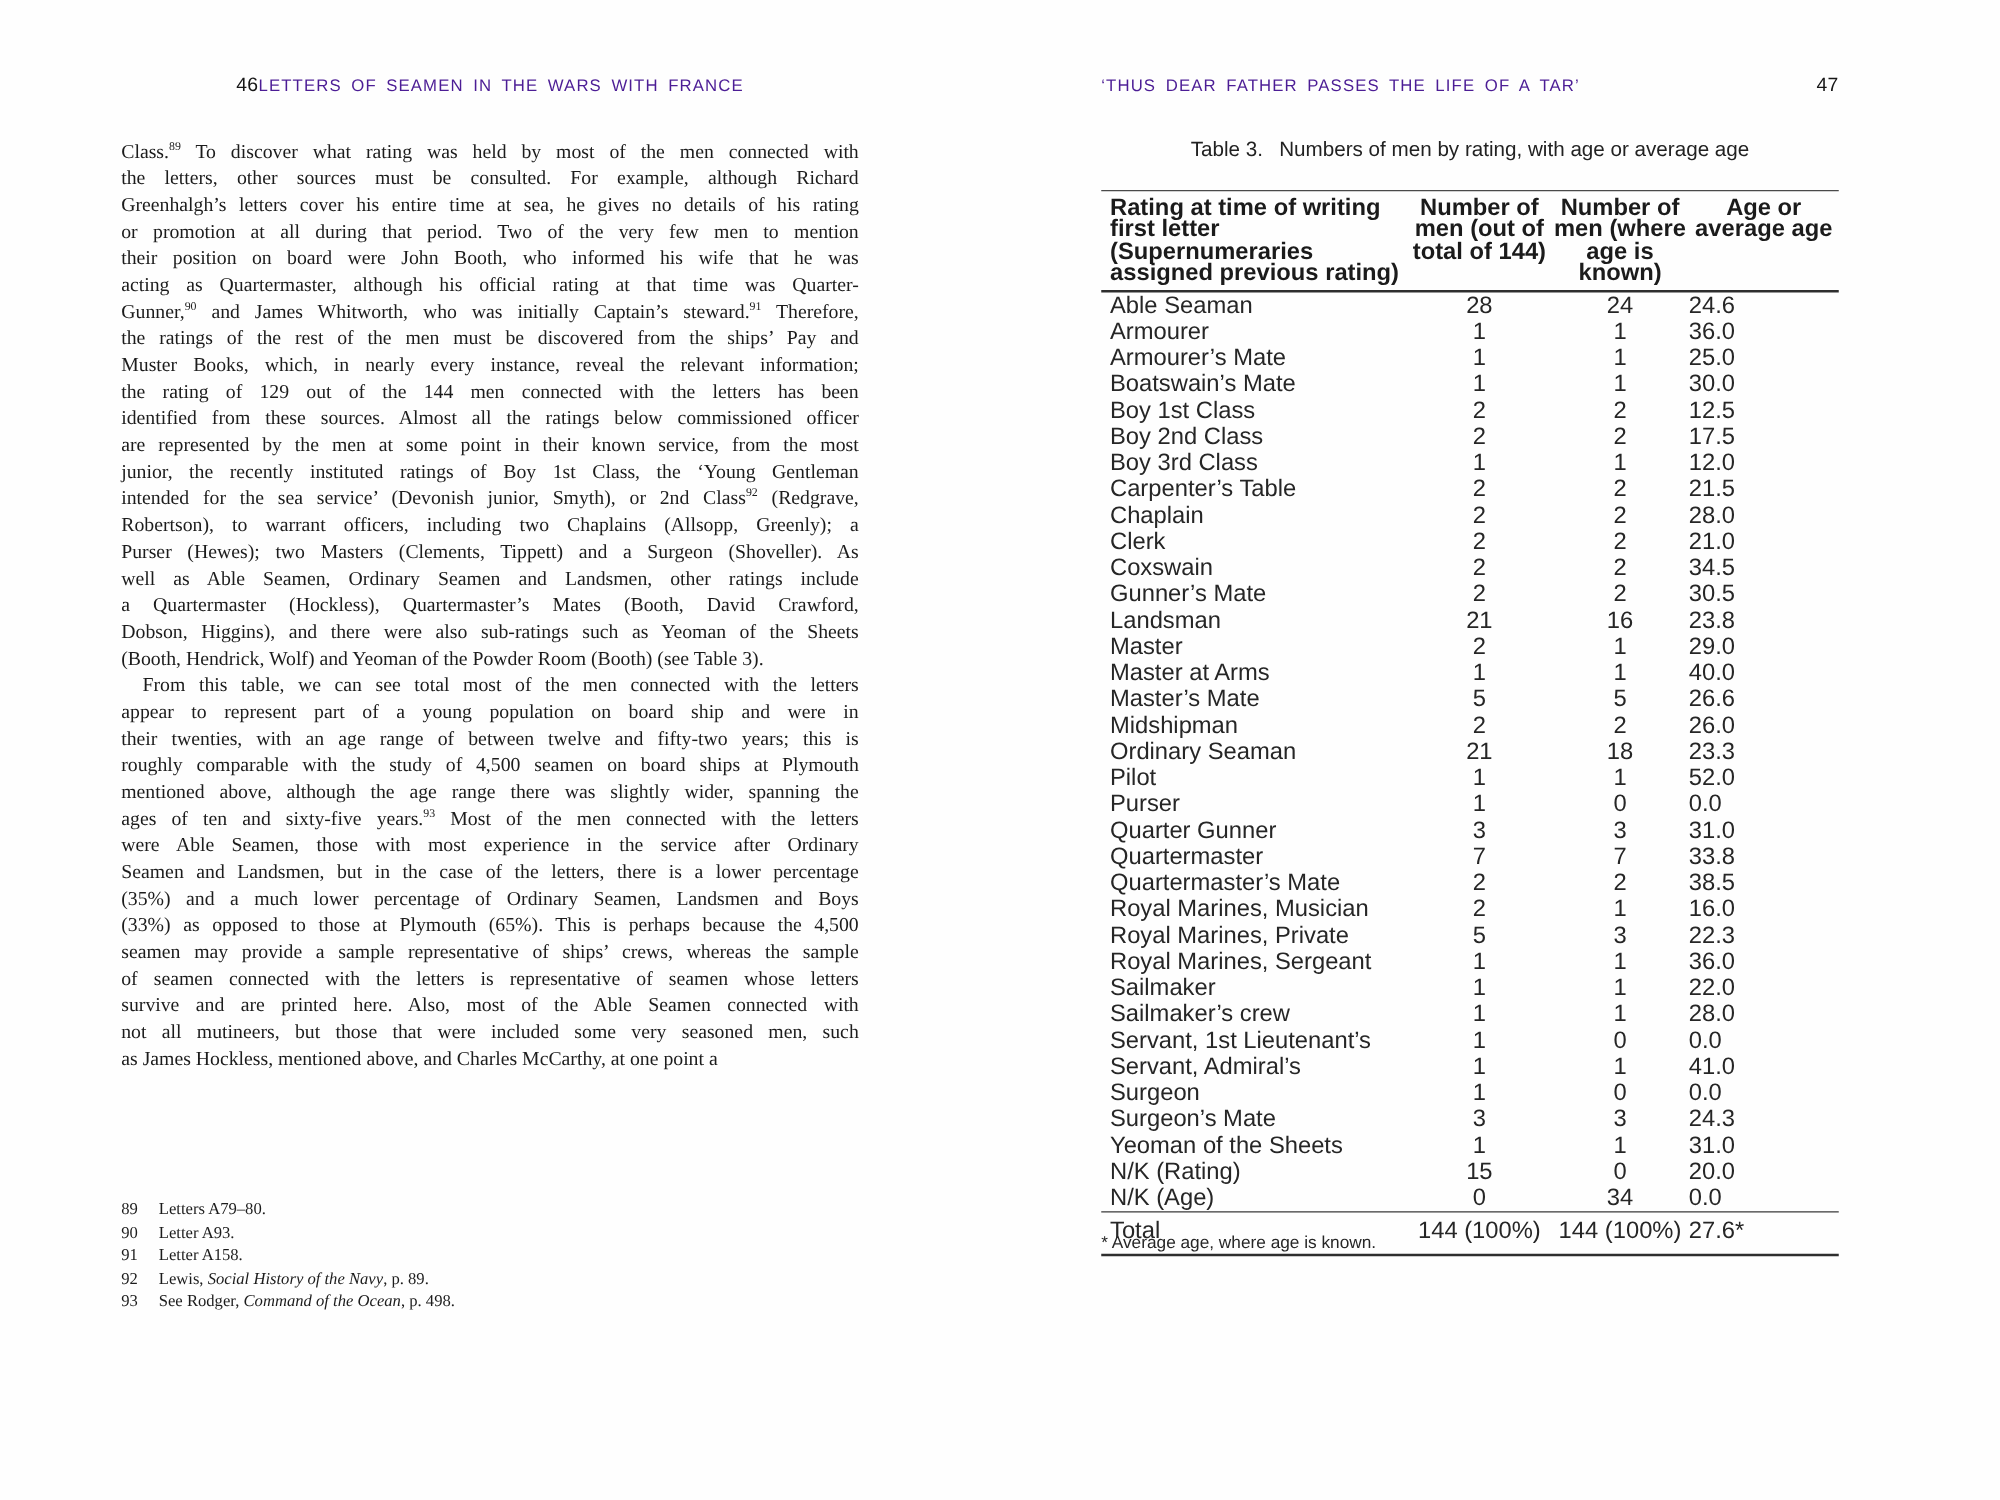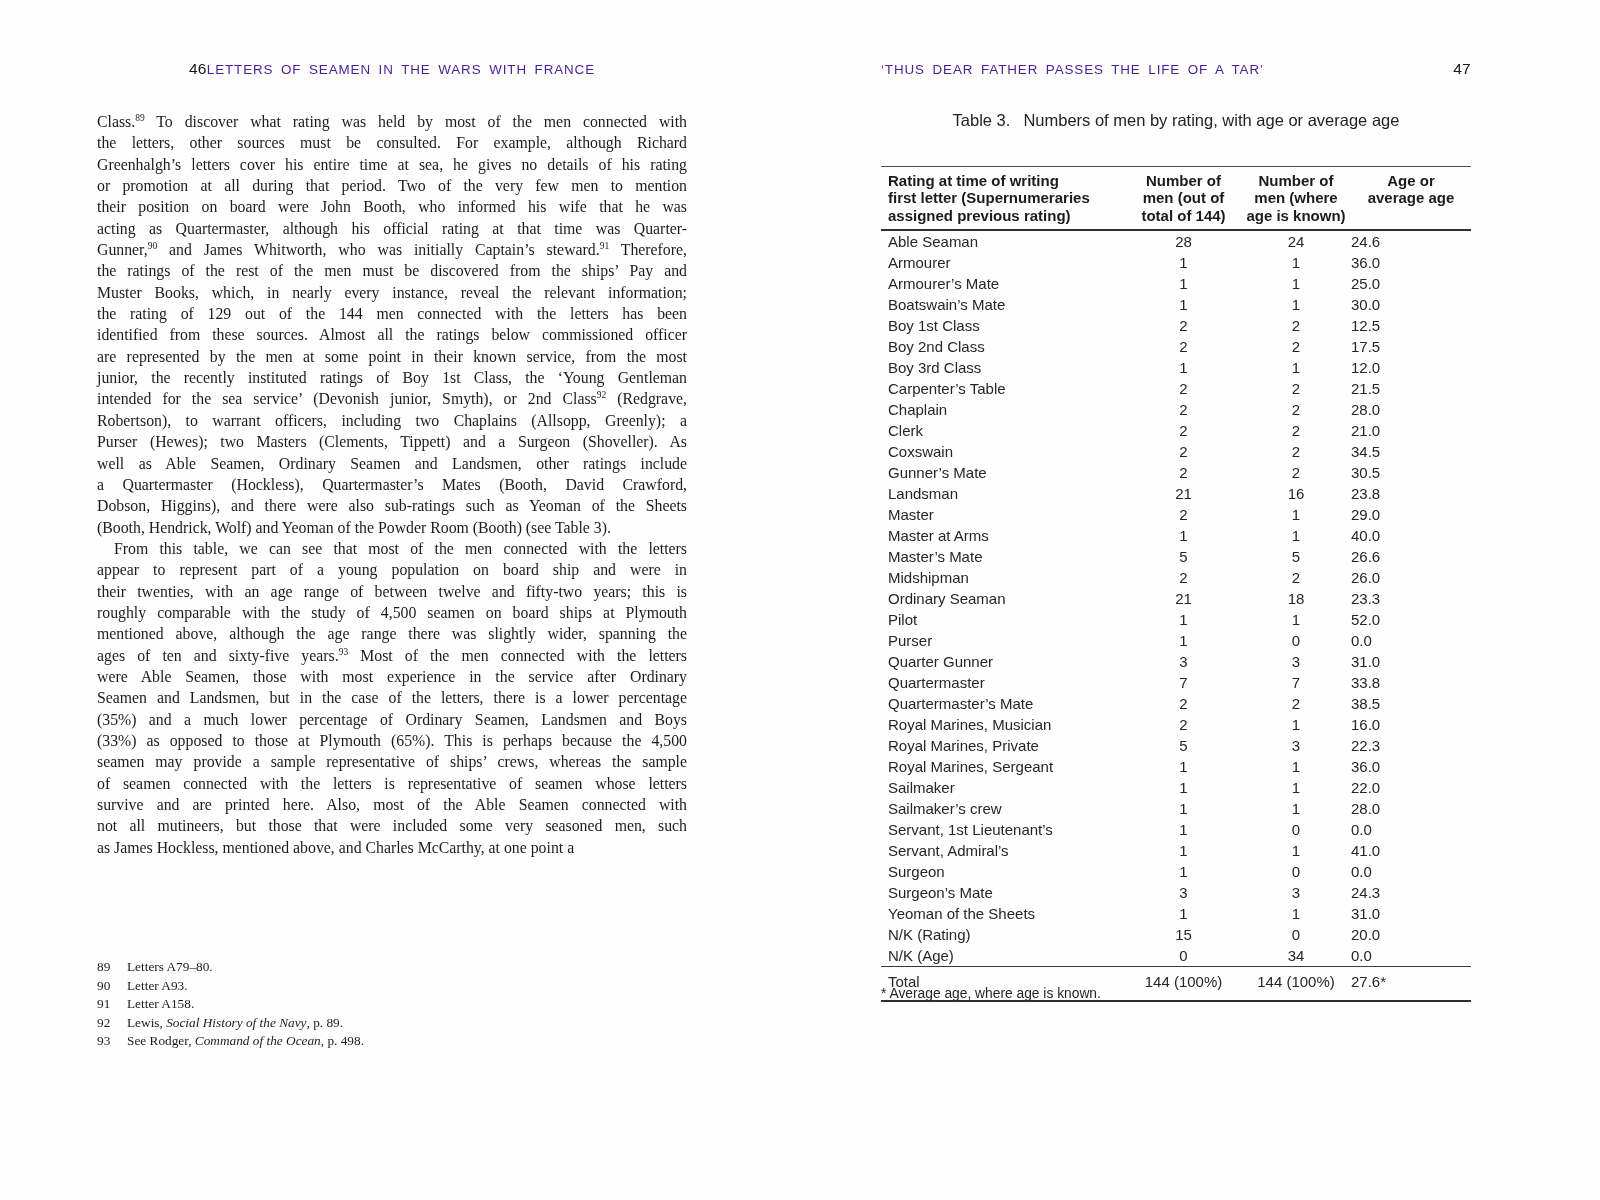--- a/index.html
+++ b/index.html
@@ -47,21 +47,21 @@
 
   
   #table-title{
     position:absolute;left:881px;top:111px;width:590px;
     text-align:center;font-size:16.5px;color:#222;
   }
   #table-title .tlabel{margin-right:13px;}
 
   #table3{
     position:absolute;left:881px;top:152px;width:590px;
-    border-top:1.5px solid #4a4a4a;color:#262626;font-size:15px;margin-top:14px;
+    border-top:1.5px solid #4a4a4a;color:#262626;font-size:19px;
   }
   .tgrid{display:grid;grid-template-columns:245px 115px 110px 120px;}
   #thead{
     font-weight:bold;line-height:17.3px;padding:5px 0 5px 0;
     border-bottom:2px solid #2e2e2e;color:#1b1b1b;
   }
   #thead .hc{display:block;}
   .c1{text-align:left;padding-left:7px;}
   .c2,.c3{text-align:center;}
   .c4{padding-right:42px;}
@@ -100,21 +100,21 @@
       <div class="bline">identified from these sources. Almost all the ratings below commissioned officer</div>
       <div class="bline">are represented by the men at some point in their known service, from the most</div>
       <div class="bline">junior, the recently instituted ratings of Boy 1st Class, the ‘Young Gentleman</div>
       <div class="bline">intended for the sea service’ (Devonish junior, Smyth), or 2nd Class<sup>92</sup> (Redgrave,</div>
       <div class="bline">Robertson), to warrant officers, including two Chaplains (Allsopp, Greenly); a</div>
       <div class="bline">Purser (Hewes); two Masters (Clements, Tippett) and a Surgeon (Shoveller). As</div>
       <div class="bline">well as Able Seamen, Ordinary Seamen and Landsmen, other ratings include</div>
       <div class="bline">a Quartermaster (Hockless), Quartermaster’s Mates (Booth, David Crawford,</div>
       <div class="bline">Dobson, Higgins), and there were also sub-ratings such as Yeoman of the Sheets</div>
       <div class="bline lastline">(Booth, Hendrick, Wolf) and Yeoman of the Powder Room (Booth) (see Table 3).</div>
-      <div class="bline indent">From this table, we can see that most of the men connected with the letters</div>
+      <div class="bline indent">From this table, we can see total most of the men connected with the letters</div>
       <div class="bline">appear to represent part of a young population on board ship and were in</div>
       <div class="bline">their twenties, with an age range of between twelve and fifty-two years; this is</div>
       <div class="bline">roughly comparable with the study of 4,500 seamen on board ships at Plymouth</div>
       <div class="bline">mentioned above, although the age range there was slightly wider, spanning the</div>
       <div class="bline">ages of ten and sixty-five years.<sup>93</sup> Most of the men connected with the letters</div>
       <div class="bline">were Able Seamen, those with most experience in the service after Ordinary</div>
       <div class="bline">Seamen and Landsmen, but in the case of the letters, there is a lower percentage</div>
       <div class="bline">(35%) and a much lower percentage of Ordinary Seamen, Landsmen and Boys</div>
       <div class="bline">(33%) as opposed to those at Plymouth (65%). This is perhaps because the 4,500</div>
       <div class="bline">seamen may provide a sample representative of ships’ crews, whereas the sample</div>

